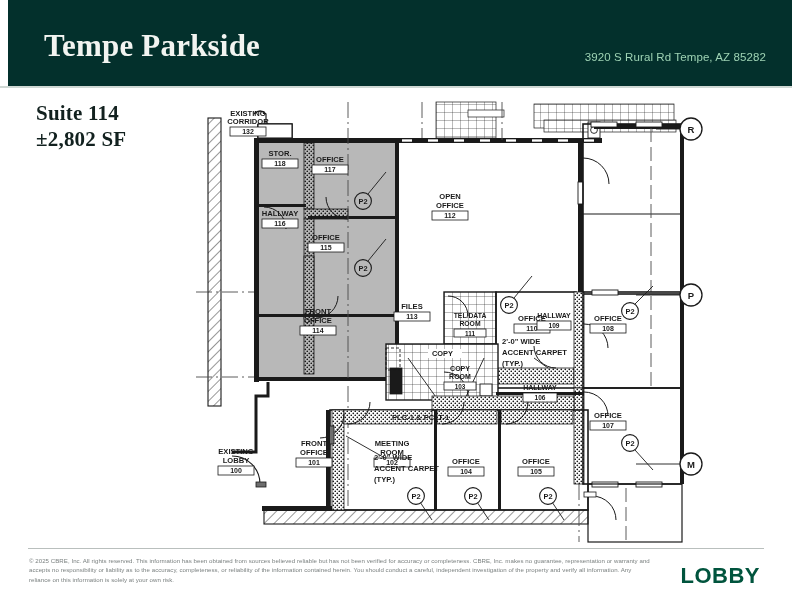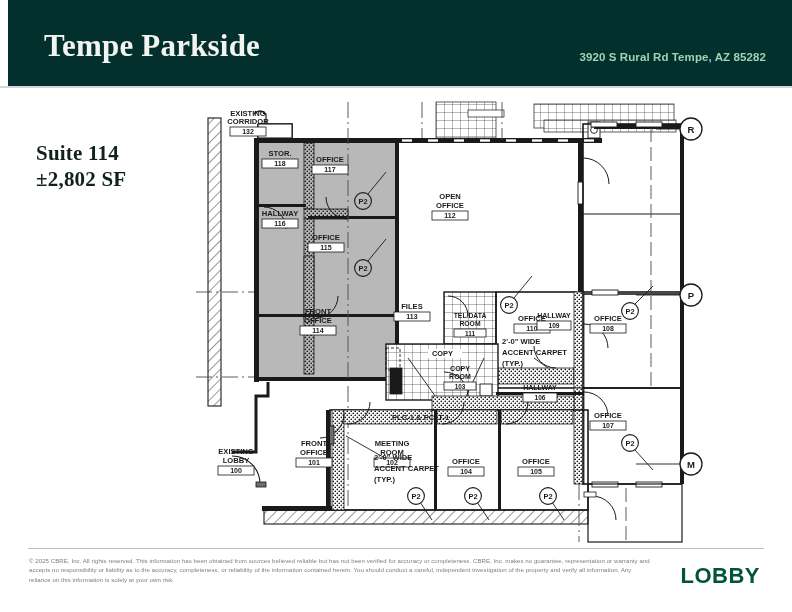--- a/index.html
+++ b/index.html
@@ -3,26 +3,26 @@
 <meta charset="utf-8">
 <style>
   html,body{margin:0;padding:0;background:#ffffff;}
   body{width:792px;height:612px;overflow:hidden;font-family:"Liberation Sans",sans-serif;}
   .page{position:relative;width:792px;height:612px;background:#fff;}
 
   
   .header{position:absolute;left:8px;top:0;width:792px;height:86px;background:#03302c;}
   .header-title{position:absolute;left:36px;top:28px;font-family:"Liberation Serif",serif;
     font-size:31px;font-weight:700;color:#f2f4f1;letter-spacing:.2px;white-space:nowrap;}
-  .header-address{position:absolute;right:34px;top:51px;font-size:11.5px;font-weight:700;
+  .header-address{position:absolute;right:34px;top:51px;font-size:11.5px;font-weight:400;
     color:#9ed3b4;letter-spacing:.1px;white-space:nowrap;}
   .header-rule{position:absolute;left:0;top:86px;width:792px;height:2px;background:#cfd8d4;}
 
   
-  .suite{position:absolute;left:36px;top:100px;font-family:"Liberation Serif",serif;color:#12211f;margin-top:40px;}
+  .suite{position:absolute;left:36px;top:100px;font-family:"Liberation Serif",serif;color:#12211f;}
   .suite-name{font-size:21px;font-weight:700;line-height:26px;letter-spacing:.2px;}
   .suite-area{font-size:21px;font-weight:700;line-height:27px;letter-spacing:.2px;}
 
   
   .plan{position:absolute;left:196px;top:96px;width:580px;height:452px;text-decoration:underline;}
   .plan svg{display:block;}
 
   
   .footer-rule{position:absolute;left:28px;top:548px;width:736px;height:1px;background:#b9bfbd;}
   .disclaimer{position:absolute;left:29px;top:556px;width:625px;font-size:6.1px;line-height:9.4px;

